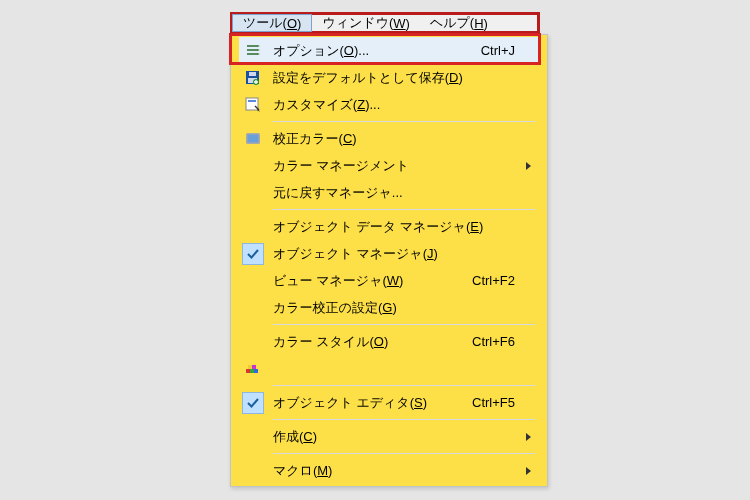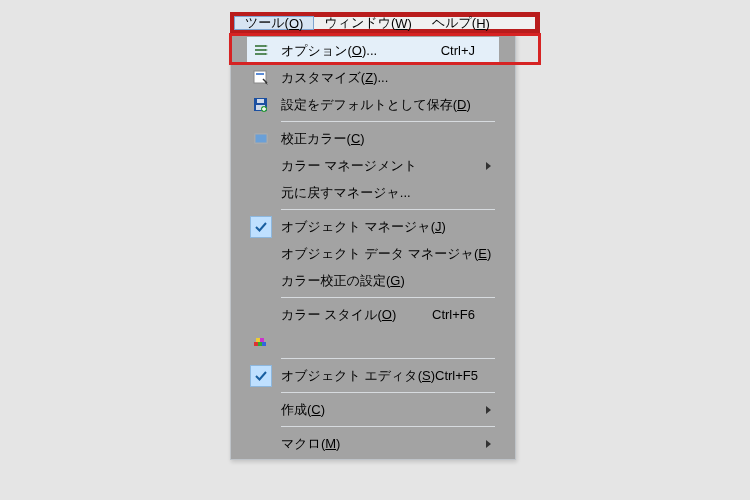--- a/index.html
+++ b/index.html
@@ -16,46 +16,46 @@
   }
   .menubar {
     position: absolute;
     left: 230px;
     top: 12px;
     width: 310px;
     height: 22px;
     background: #f0f0f0;
     display: flex;
     align-items: stretch;
-    border: 5px solid #b91c1c;
+    border: 3px solid #b91c1c;
     box-sizing: border-box;
   }
   .menubar-item {
     padding: 2px 10px 2px 10px;
     display: flex;
     align-items: center;
     cursor: default;
     white-space: nowrap;
   }
   .menubar-item.active {
     background: #d7e4f2;
     border: 1px solid #7da2ce;
     margin: -1px 0 -1px -1px;
   }
   .mn-underline { text-decoration: underline; }
   .dropdown {
     position: absolute;
     left: 230px;
     top: 34px;
-    width: 286px;
-    background: #a3a3a3;
+    width: 318px;
+    background: #fde047;
     border: 1px solid #bfc4c9;
     box-shadow: 1px 2px 4px rgba(0,0,0,0.15);
     box-sizing: border-box;
-    padding: 2px 16px;
+    padding: 2px 8px;
   }
   .dd-row {
     display: flex;
     align-items: center;
     height: 27px;
     position: relative;
   }
   .dd-row.hover {
     background: #e4eff9;
   }
@@ -136,40 +136,40 @@
             <path d="M2 3h10M2 7h10M2 11h10" stroke="#2a6b2a" stroke-width="1.5"></path>
             <path d="M12 2l3 1-3 1z M12 6l3 1-3 1z M12 10l3 1-3 1z" fill="#2a6b2a"></path>
           </svg></span>
       </div>
       <div class="dd-label"><span>オプション(</span><span class="mn-underline">O</span><span>)...</span></div>
       <div class="dd-shortcut">Ctrl+J</div>
     </div>
     <div class="dd-row">
       <div class="dd-iconcell">
         <span class="ico"><svg viewBox="0 0 16 16">
-            <rect x="1" y="1" width="12" height="12" fill="#fff" stroke="#888"></rect>
-            <rect x="3" y="3" width="8" height="2" fill="#5a8bd6"></rect>
-            <path d="M10 9l4 4" stroke="#333" stroke-width="1.5"></path>
-            <path d="M13 12l2 3-3-2z" fill="#333"></path>
-          </svg></span>
-      </div>
-      <div class="dd-label"><span>カスタマイズ(</span><span class="mn-underline">Z</span><span>)...</span></div>
-    </div>
-    <div class="dd-row">
-      <div class="dd-iconcell">
-        <span class="ico"><svg viewBox="0 0 16 16">
             <rect x="1" y="1" width="13" height="13" fill="#1b4fa0"></rect>
             <rect x="4" y="2" width="7" height="4" fill="#cfd9ea"></rect>
             <rect x="3" y="8" width="9" height="5" fill="#cfd9ea"></rect>
             <circle cx="11" cy="12" r="3" fill="#2e9a3a"></circle>
             <path d="M11 10v4M9 12h4" stroke="#fff" stroke-width="1.3"></path>
           </svg></span>
       </div>
       <div class="dd-label"><span>設定をデフォルトとして保存(</span><span class="mn-underline">D</span><span>)</span></div>
     </div>
+    <div class="dd-row">
+      <div class="dd-iconcell">
+        <span class="ico"><svg viewBox="0 0 16 16">
+            <rect x="1" y="1" width="12" height="12" fill="#fff" stroke="#888"></rect>
+            <rect x="3" y="3" width="8" height="2" fill="#5a8bd6"></rect>
+            <path d="M10 9l4 4" stroke="#333" stroke-width="1.5"></path>
+            <path d="M13 12l2 3-3-2z" fill="#333"></path>
+          </svg></span>
+      </div>
+      <div class="dd-label"><span>カスタマイズ(</span><span class="mn-underline">Z</span><span>)...</span></div>
+    </div>
     <div class="dd-sep"></div>
     <div class="dd-row">
       <div class="dd-iconcell">
         <span class="ico"><svg viewBox="0 0 16 16">
             <rect x="1" y="2" width="14" height="11" rx="1.5" fill="#aaa"></rect>
             <rect x="2.5" y="3.5" width="11" height="8" fill="#6aa0d8"></rect>
           </svg></span>
       </div>
       <div class="dd-label"><span>校正カラー(</span><span class="mn-underline">C</span><span>)</span></div>
     </div>
@@ -180,35 +180,42 @@
       <div class="dd-label"><span>カラー マネージメント</span><span></span></div>
       <div class="dd-submenu-arrow"></div>
     </div>
     <div class="dd-row">
       <div class="dd-iconcell">
         <span></span>
       </div>
       <div class="dd-label"><span>元に戻すマネージャ...</span><span></span></div>
     </div>
     <div class="dd-sep"></div>
+    <div class="dd-row">
+      <div class="dd-iconcell">
+        <span></span>
+      </div>
+      <div class="dd-label"><span>オブジェクト データ マネージャ(</span><span class="mn-underline">E</span><span>)</span></div>
+    </div>
     <div class="dd-row">
       <div class="dd-iconcell">
         <span class="check-tile">
           <svg viewBox="0 0 12 12">
             <path d="M1 6 L4.5 9.5 L11 2" fill="none" stroke="#1a5fa0" stroke-width="2"></path>
           </svg>
         </span>
       </div>
       <div class="dd-label"><span>オブジェクト マネージャ(</span><span class="mn-underline">J</span><span>)</span></div>
     </div>
     <div class="dd-row">
       <div class="dd-iconcell">
         <span></span>
       </div>
-      <div class="dd-label"><span>オブジェクト データ マネージャ(</span><span class="mn-underline">E</span><span>)</span></div>
+      <div class="dd-label"><span>ビュー マネージャ(</span><span class="mn-underline">W</span><span>)</span></div>
+      <div class="dd-shortcut">Ctrl+F2</div>
     </div>
     <div class="dd-row">
       <div class="dd-iconcell">
         <span></span>
       </div>
       <div class="dd-label"><span>カラー校正の設定(</span><span class="mn-underline">G</span><span>)</span></div>
     </div>
     <div class="dd-sep"></div>
     <div class="dd-row">
       <div class="dd-iconcell">

